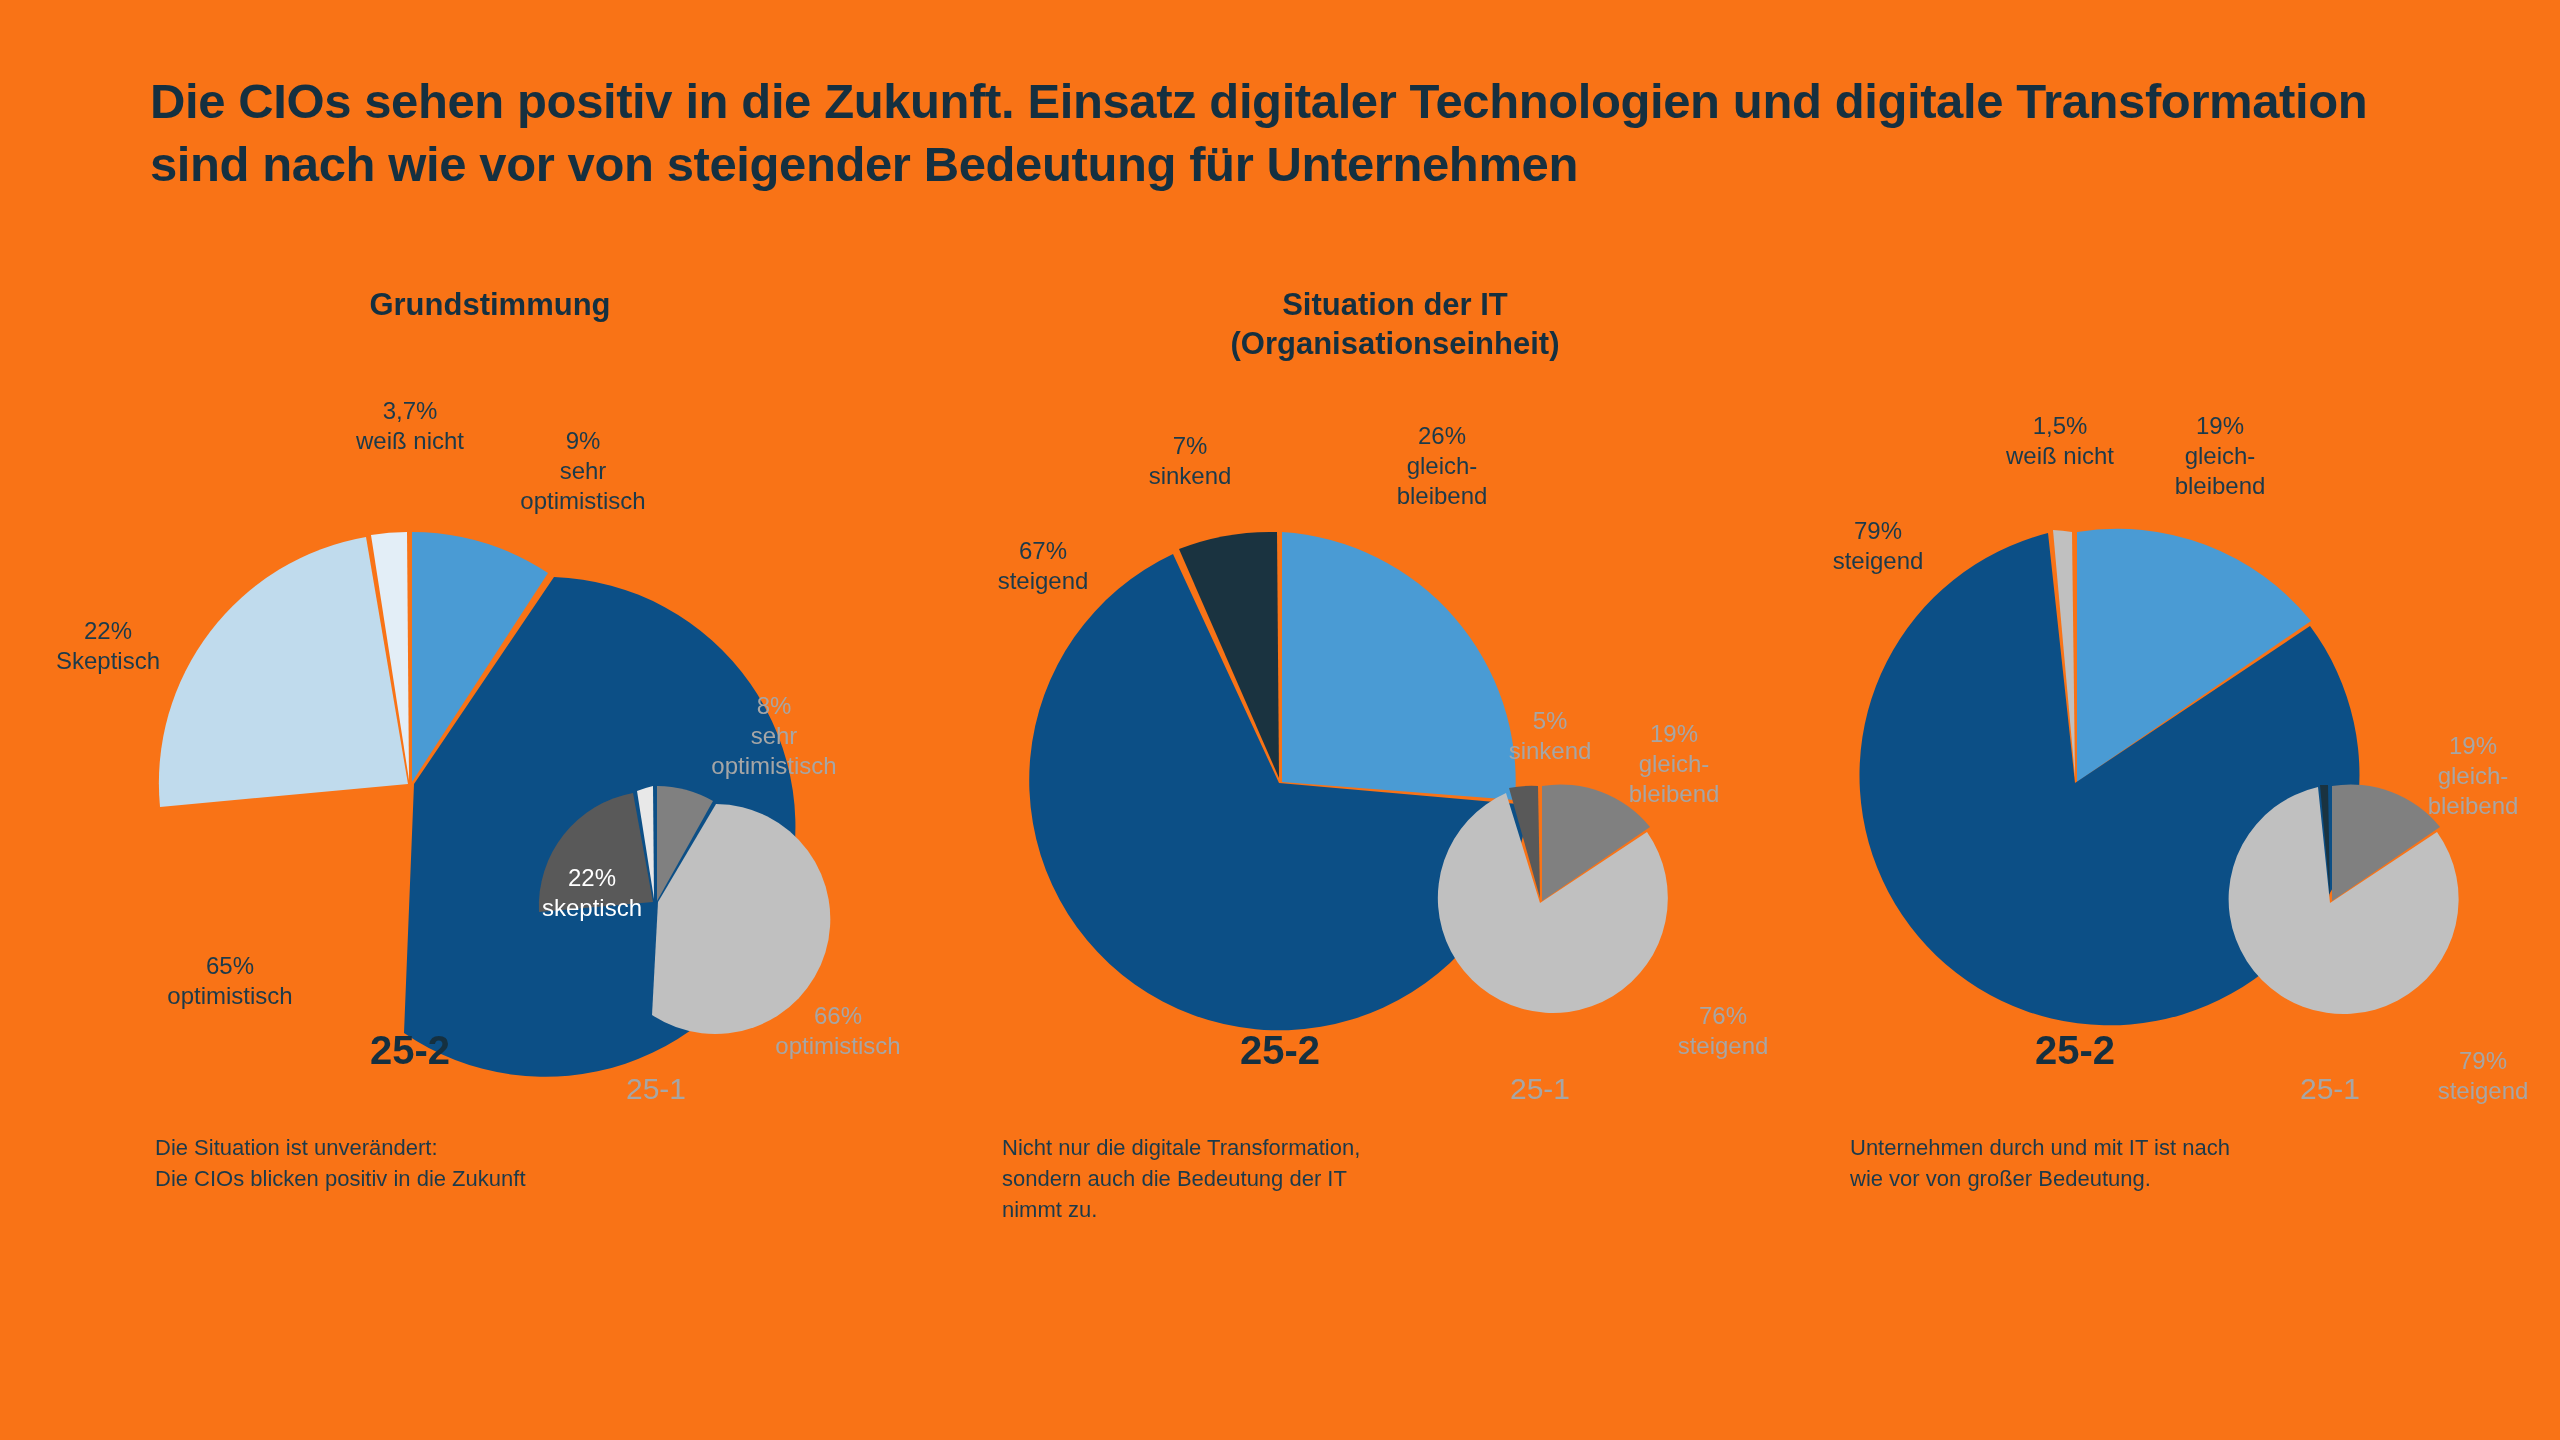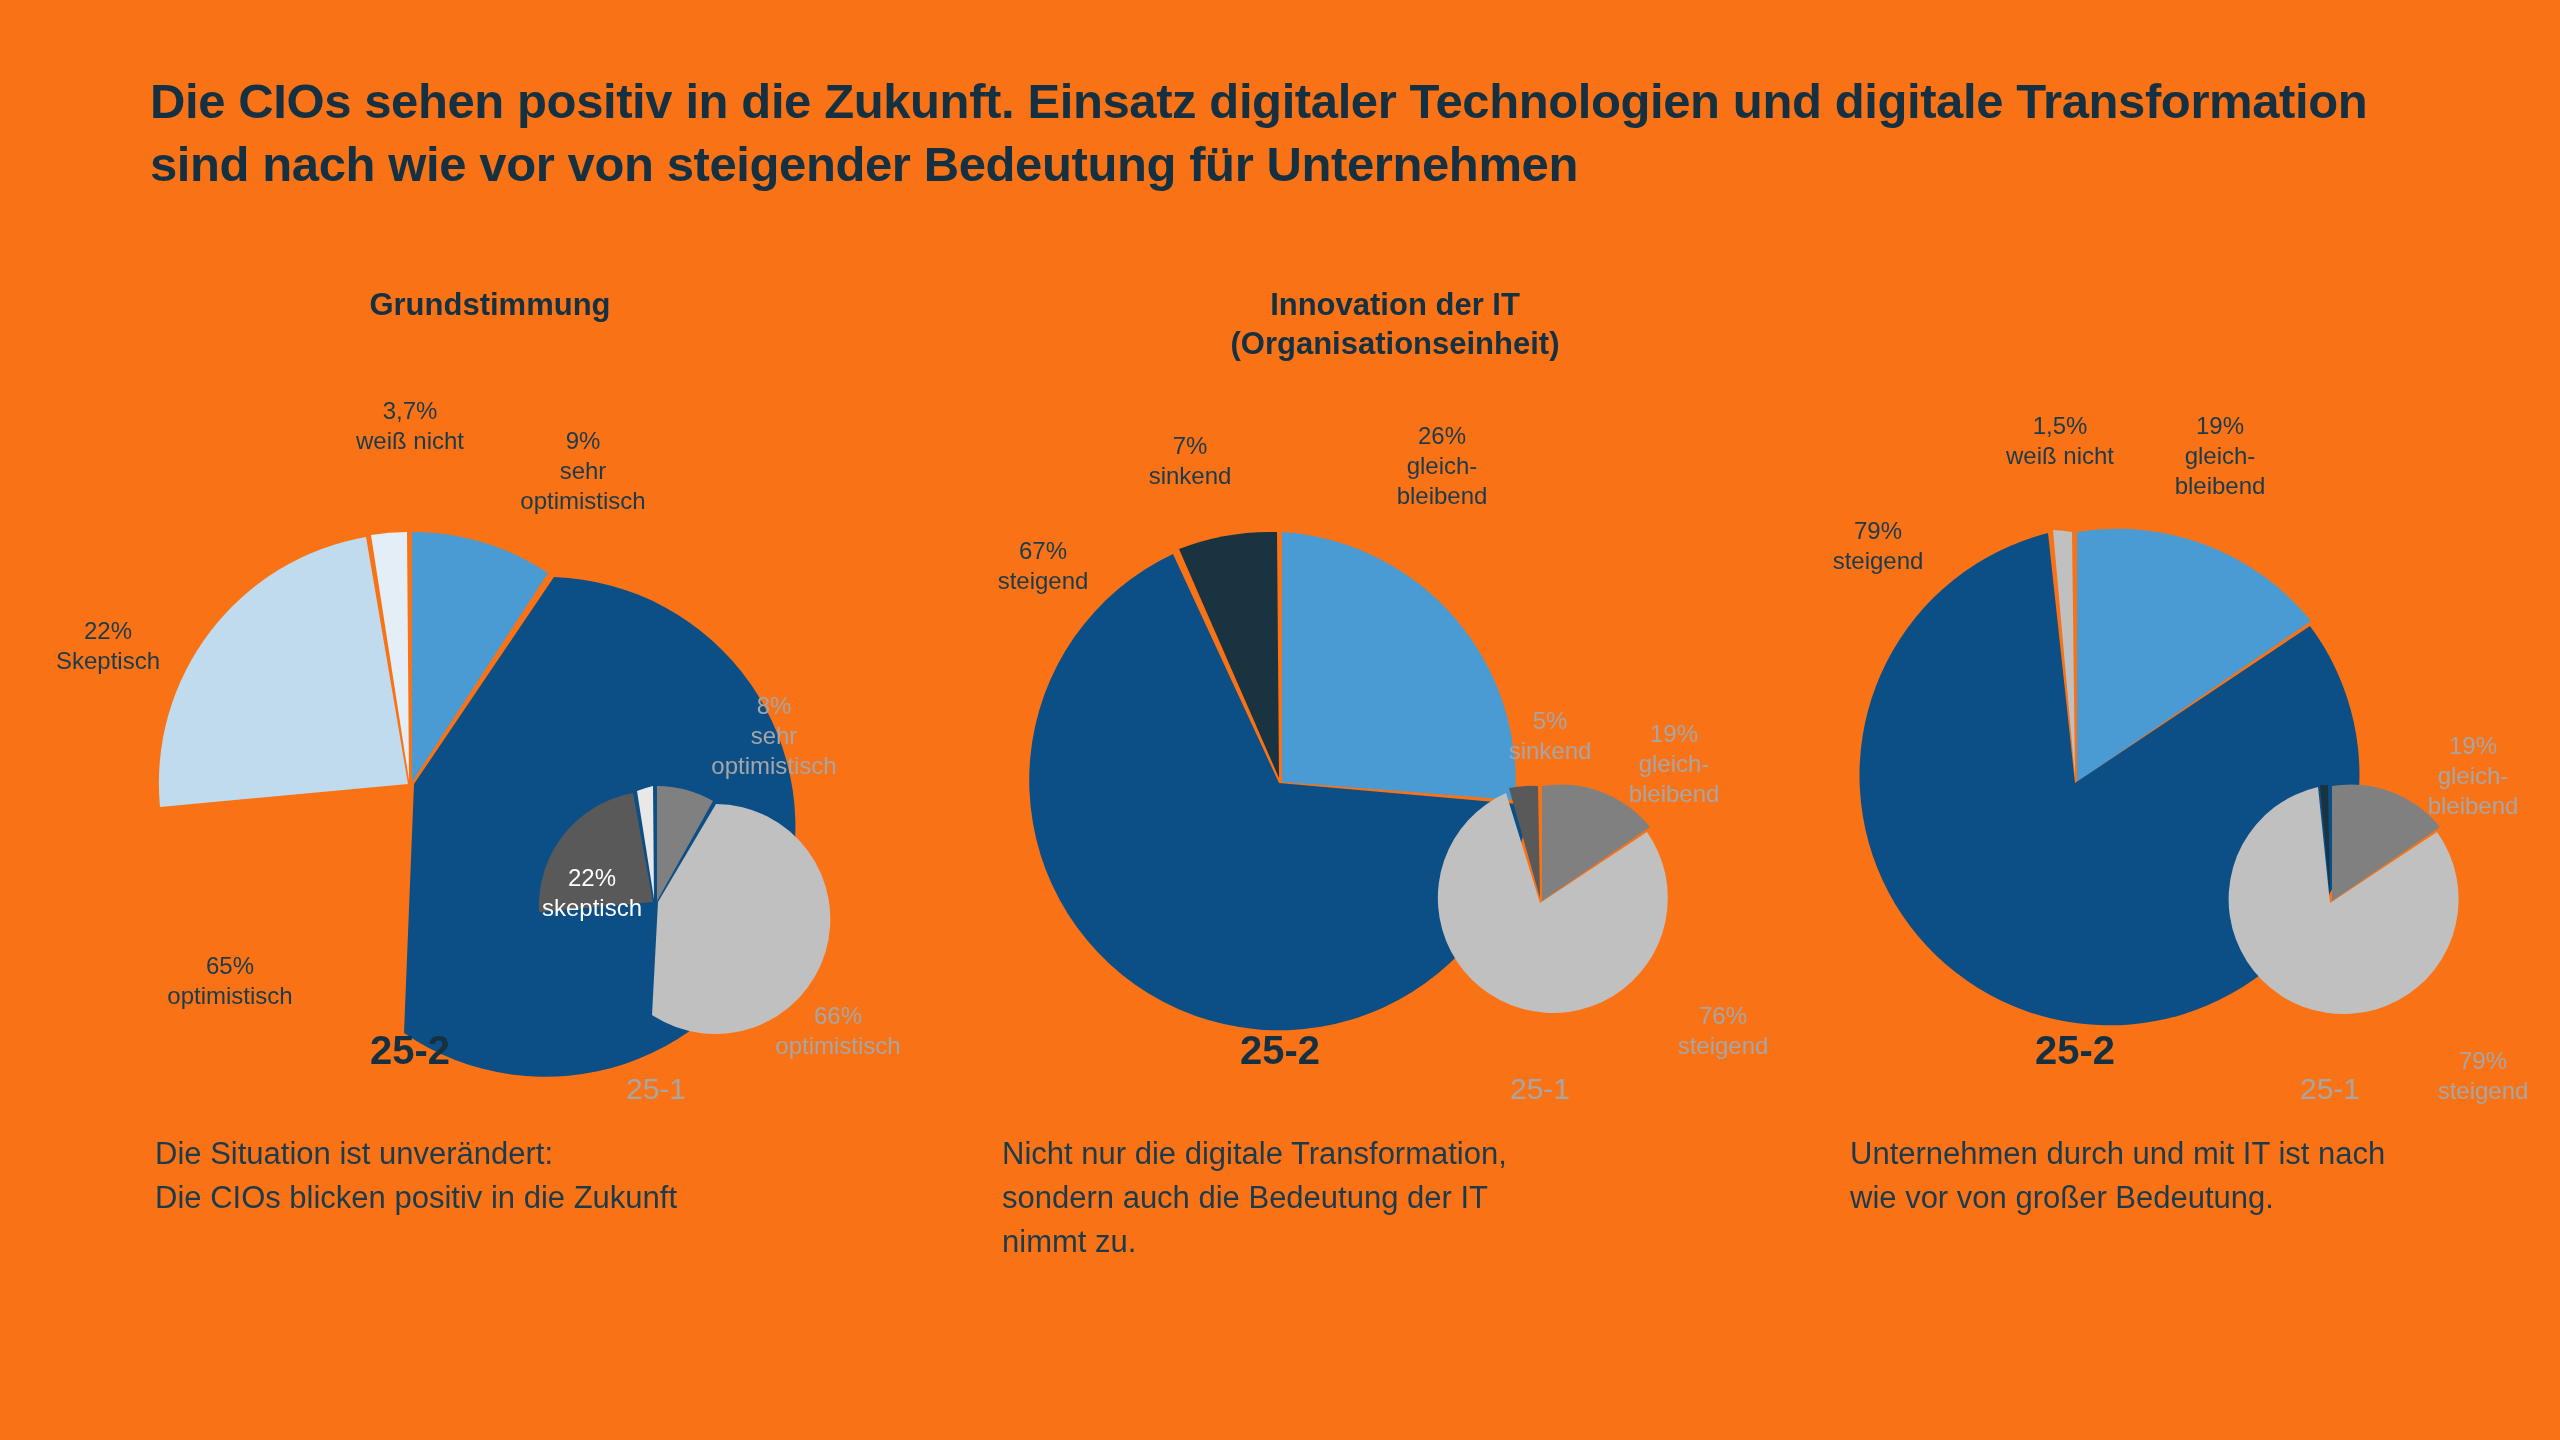--- a/index.html
+++ b/index.html
@@ -59,21 +59,21 @@
   }
   .yearlabel-grey{
     font-family:"Liberation Sans","DejaVu Sans",sans-serif;
     font-size:30px;
     fill:#a6a6a6;
     font-weight:normal;
   }
 
   .caption{
     position:absolute;
-    font-size:31px;
+    font-size:22px;
     line-height:1.42;
     color:#1b3a4b;
     white-space:pre-line;
   }
   .panel-1 .caption{left:155px;top:1118px;width:760px;}
   .panel-2 .caption{left:22px;top:1118px;width:700px;}
   .panel-3 .caption{left:40px;top:1118px;width:680px;}
 </style>
 </head>
 <body>
@@ -139,21 +139,21 @@
           <text class="yearlabel-grey" x="656" y="1085" text-anchor="middle">25-1</text>
         </g>
       </svg>
     </div>
 
     <div class="caption">Die Situation ist unverändert:
 Die CIOs blicken positiv in die Zukunft</div>
   </div>
 
   <div class="panel panel-2">
-    <div class="chart-title">Innovation der IT
+    <div class="chart-title">Situation der IT
 (Organisationseinheit)</div>
 
     <div class="svg-wrap">
       <svg width="830" height="1440" viewBox="0 0 830 1440">
 
         <g>
 
           <path fill="#4a9bd4" d="M 302 768 L 302 518 A 250 250 0 0 1 535 786 Z"></path>
 
           <path fill="#0c4f86" d="M 299 769 L 548 791 A 250 250 0 1 1 193 540 Z"></path>

